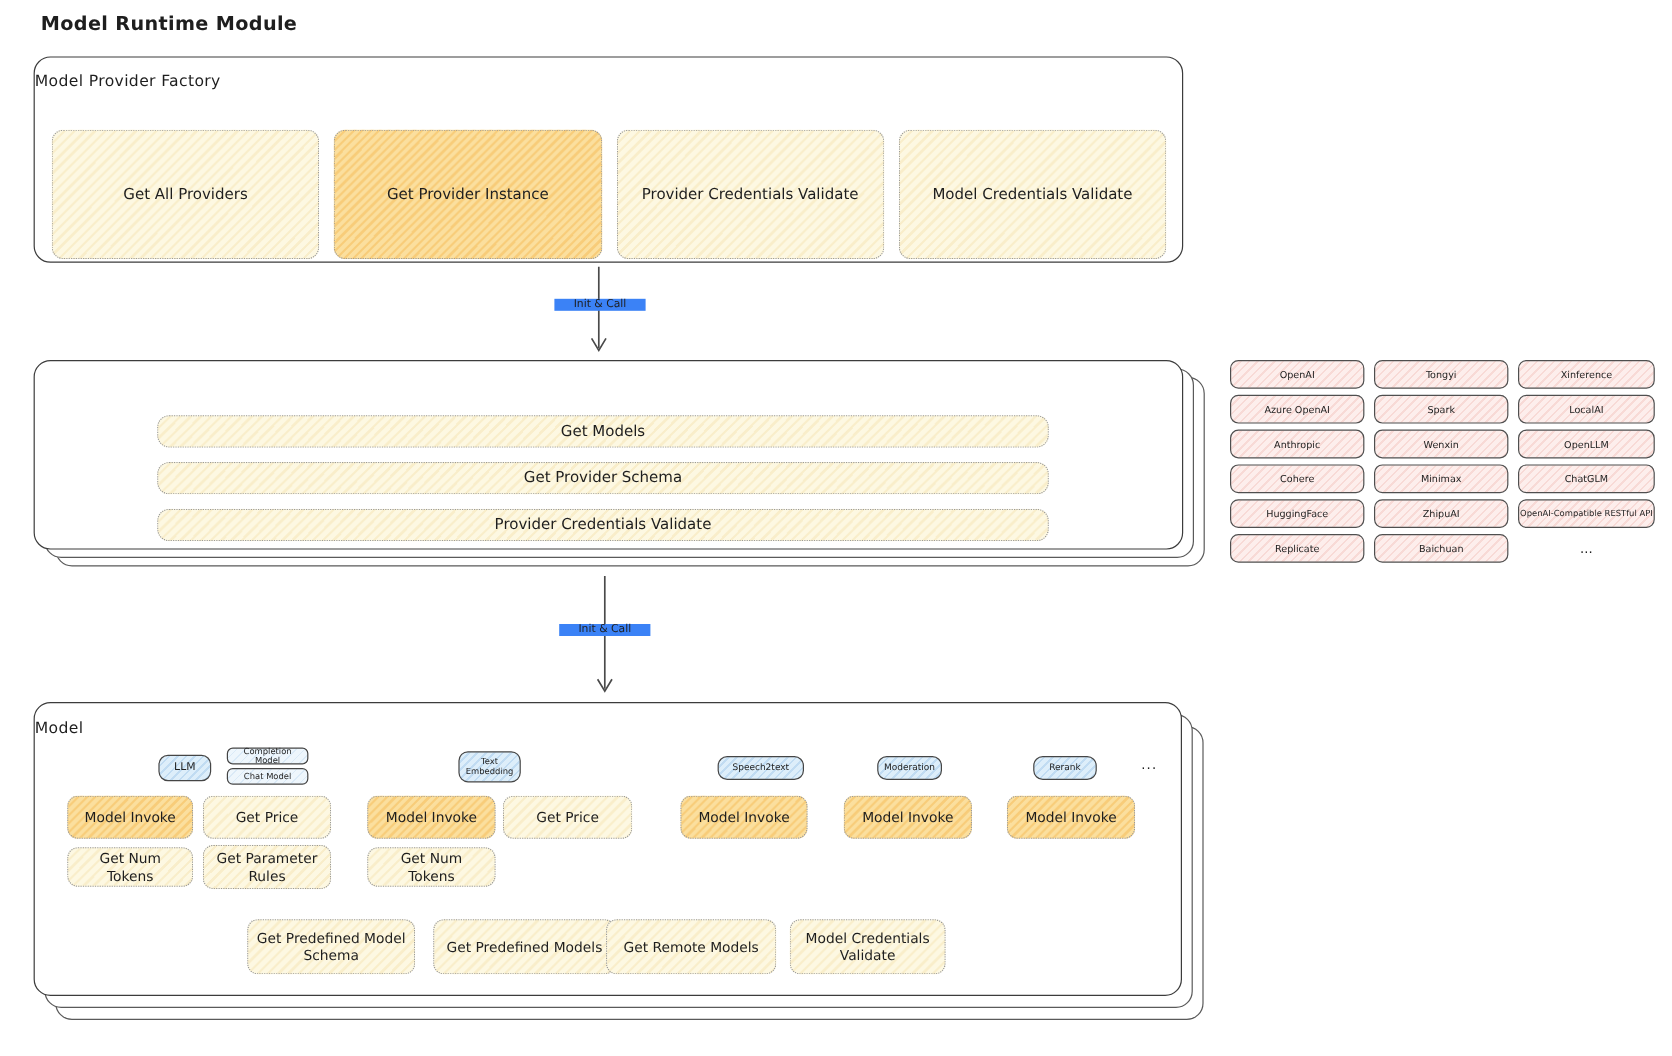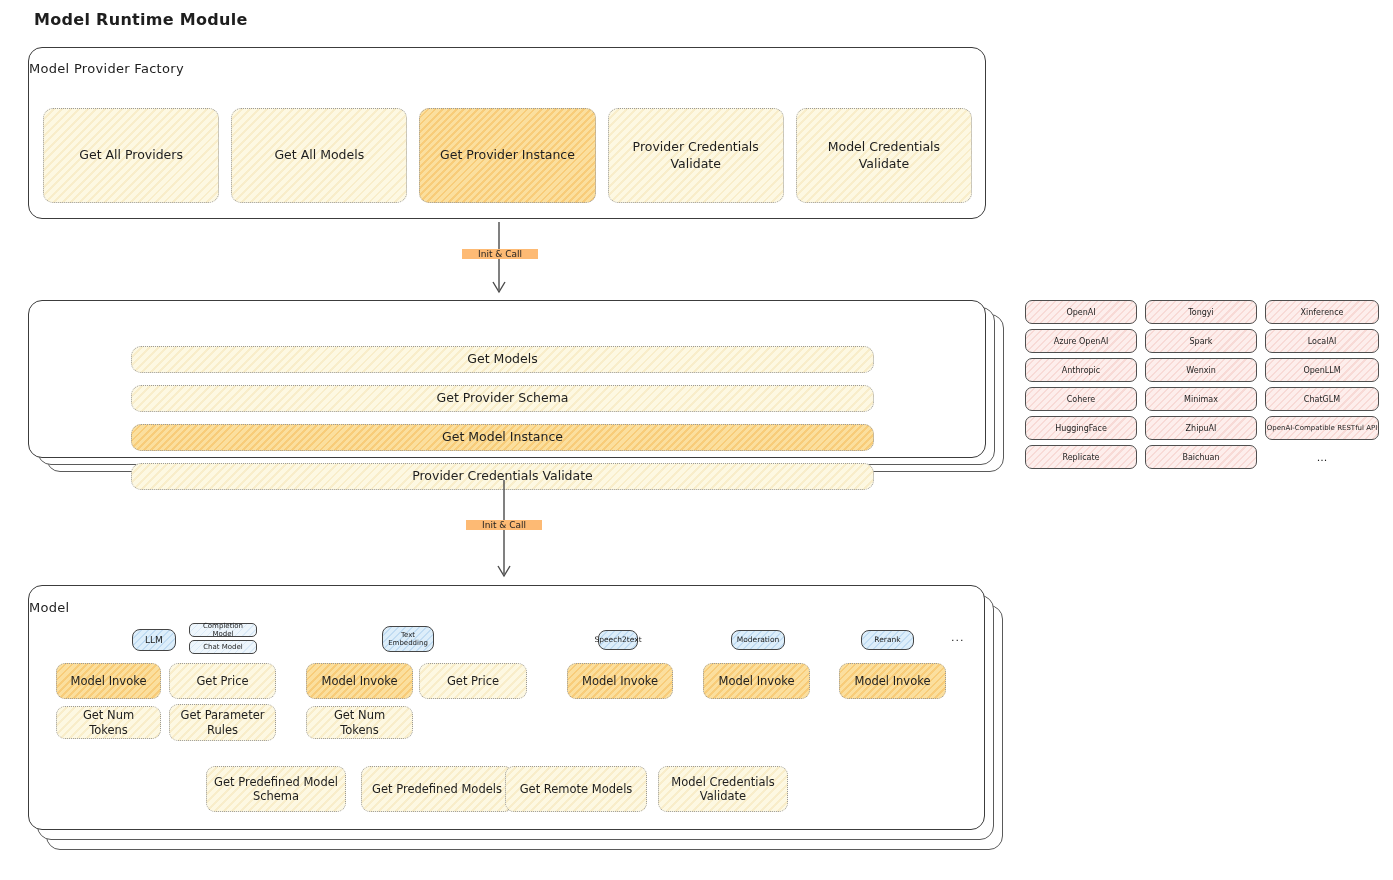--- a/index.html
+++ b/index.html
@@ -14,28 +14,28 @@
   .boxtitle { position: absolute; top: 13px; left: 0; right: 0; text-align: left; font-size: 13px; letter-spacing: .3px; }
 
   
   .btn { border: 1.4px dotted #9a9a9a; border-radius: 10px; display: flex; align-items: center; justify-content: center;
          text-align: center; font-size: 12.5px; line-height: 1.35; padding: 4px 8px;
          background-color: #fdf8e2;
          background-image: repeating-linear-gradient(135deg, rgba(233,196,105,.20) 0 2px, transparent 2px 6px); }
   .btn.hl { background-color: #fbdf9e;
             background-image: repeating-linear-gradient(135deg, rgba(242,174,61,.38) 0 2px, transparent 2px 5px); }
 
-  .factory-btns { position: absolute; left: 14px; right: 13px; top: 60px; height: 95px; display: flex; gap: 12px; }
+  .factory-btns { position: absolute; left: 14px; right: 13px; top: 60px; height: 108px; display: flex; gap: 12px; }
   .factory-btns .btn { flex: 1; }
   .provider-btns { position: absolute; left: 102px; right: 111px; top: 45px; height: 88px; display: flex; gap: 12px; flex-direction: column; }
   .provider-btns .btn { flex: 1; }
 
   
   .arrow { position: absolute; }
-  .arrow-label { position: absolute; font-size: 9px; background: #fdba74; padding: 0 4px; text-align: center; z-index: 3; }
+  .arrow-label { position: absolute; font-size: 9px; background: #3b82f6; padding: 0 4px; text-align: center; z-index: 3; }
 
   
   .pgrid { position: absolute; left: 1025px; top: 300px; display: grid; grid-template-columns: 112px 112px 114px; gap: 5px 8px; }
   .pill { height: 24px; border: 1.2px solid #4f4f4f; border-radius: 7px; display: flex; align-items: center; justify-content: center;
           font-size: 8px; text-align: center; white-space: nowrap;
           background-color: #fdeeec;
           background-image: repeating-linear-gradient(135deg, rgba(233,158,148,.25) 0 1.5px, transparent 1.5px 5px); }
   .pill.long { font-size: 7px; }
   .pill.plain { border: none; background: none; font-size: 11px; }
 
@@ -61,40 +61,38 @@
 <body>
 
 <div id="canvas">
 
   <div class="page-title">Model Runtime Module</div>
 
   <div class="bigbox" style="left:28px; top:47px; width:958px; height:172px;">
     <div class="boxtitle">Model Provider Factory</div>
     <div class="factory-btns">
       <div class="btn">Get All Providers</div>
-      <div class="btn">Get All Models</div>
       <div class="btn hl">Get Provider Instance</div>
       <div class="btn">Provider Credentials Validate</div>
       <div class="btn">Model Credentials Validate</div>
     </div>
   </div>
 
   <svg class="arrow" style="left:488px; top:222px;" width="22" height="76">
     <line x1="11" y1="0" x2="11" y2="68" stroke="#4a4a4a" stroke-width="1.4"></line>
     <polyline points="5,60 11,70 17,60" fill="none" stroke="#4a4a4a" stroke-width="1.4"></polyline>
   </svg>
   <div class="arrow-label" style="left:462px; top:249px; width:76px;">Init &amp; Call</div>
 
   <div class="layer" style="left:46px; top:314px; width:958px; height:158px;"></div>
   <div class="layer" style="left:37px; top:307px; width:958px; height:158px;"></div>
   <div class="bigbox" style="left:28px; top:300px; width:958px; height:158px;">
     <div class="provider-btns">
       <div class="btn">Get Models</div>
       <div class="btn">Get Provider Schema</div>
-      <div class="btn hl">Get Model Instance</div>
       <div class="btn">Provider Credentials Validate</div>
     </div>
   </div>
 
   <div class="pgrid">
     <div class="pill">OpenAI</div>
     <div class="pill">Tongyi</div>
     <div class="pill">Xinference</div>
     <div class="pill">Azure OpenAI</div>
     <div class="pill">Spark</div>
@@ -121,21 +119,21 @@
 
   <div class="layer" style="left:46px; top:605px; width:957px; height:245px;"></div>
   <div class="layer" style="left:37px; top:595px; width:957px; height:245px;"></div>
   <div class="bigbox" style="left:28px; top:585px; width:957px; height:245px;">
     <div class="boxtitle" style="top:14px;">Model</div>
 
     <div class="tab" style="left:103px; top:43px; width:44px; height:22px; font-size:9px;">LLM</div>
     <div class="tab small" style="left:160px; top:37px; width:68px; height:14px;">Completion Model</div>
     <div class="tab small" style="left:160px; top:54px; width:68px; height:14px;">Chat Model</div>
     <div class="tab" style="left:353px; top:40px; width:52px; height:26px; font-size:7px;">Text Embedding</div>
-    <div class="tab" style="left:569px; top:44px; width:40px; height:20px; font-size:7.5px;">Speech2text</div>
+    <div class="tab" style="left:569px; top:44px; width:72px; height:20px; font-size:7.5px;">Speech2text</div>
     <div class="tab" style="left:702px; top:44px; width:54px; height:20px; font-size:7.5px;">Moderation</div>
     <div class="tab" style="left:832px; top:44px; width:53px; height:20px; font-size:7.5px;">Rerank</div>
     <div class="dots" style="left:922px; top:45px;">...</div>
 
     <div class="mbtn hl" style="left:27px;  top:77px; width:105px; height:36px;">Model Invoke</div>
     <div class="mbtn" style="left:140px; top:77px; width:107px; height:36px;">Get Price</div>
     <div class="mbtn hl" style="left:277px; top:77px; width:107px; height:36px;">Model Invoke</div>
     <div class="mbtn" style="left:390px; top:77px; width:108px; height:36px;">Get Price</div>
     <div class="mbtn hl" style="left:538px; top:77px; width:106px; height:36px;">Model Invoke</div>
     <div class="mbtn hl" style="left:674px; top:77px; width:107px; height:36px;">Model Invoke</div>

